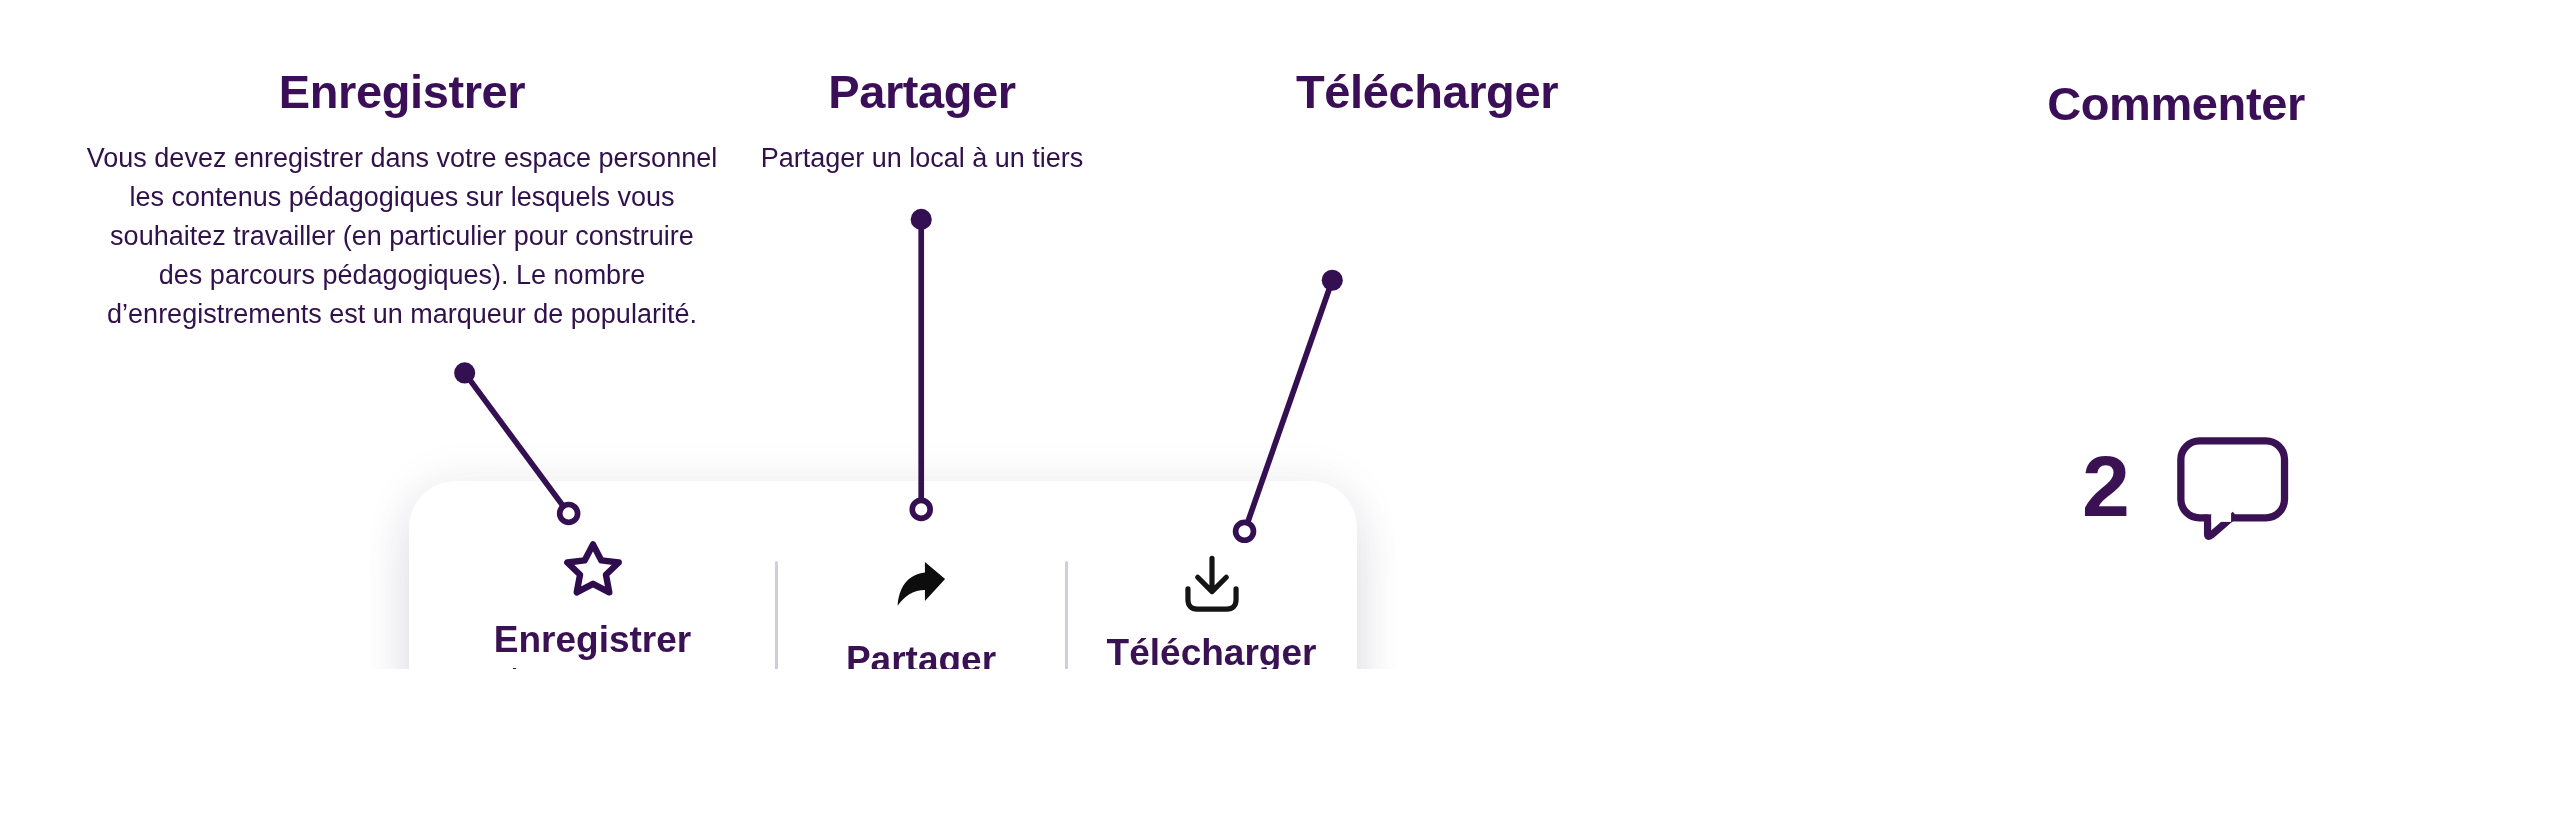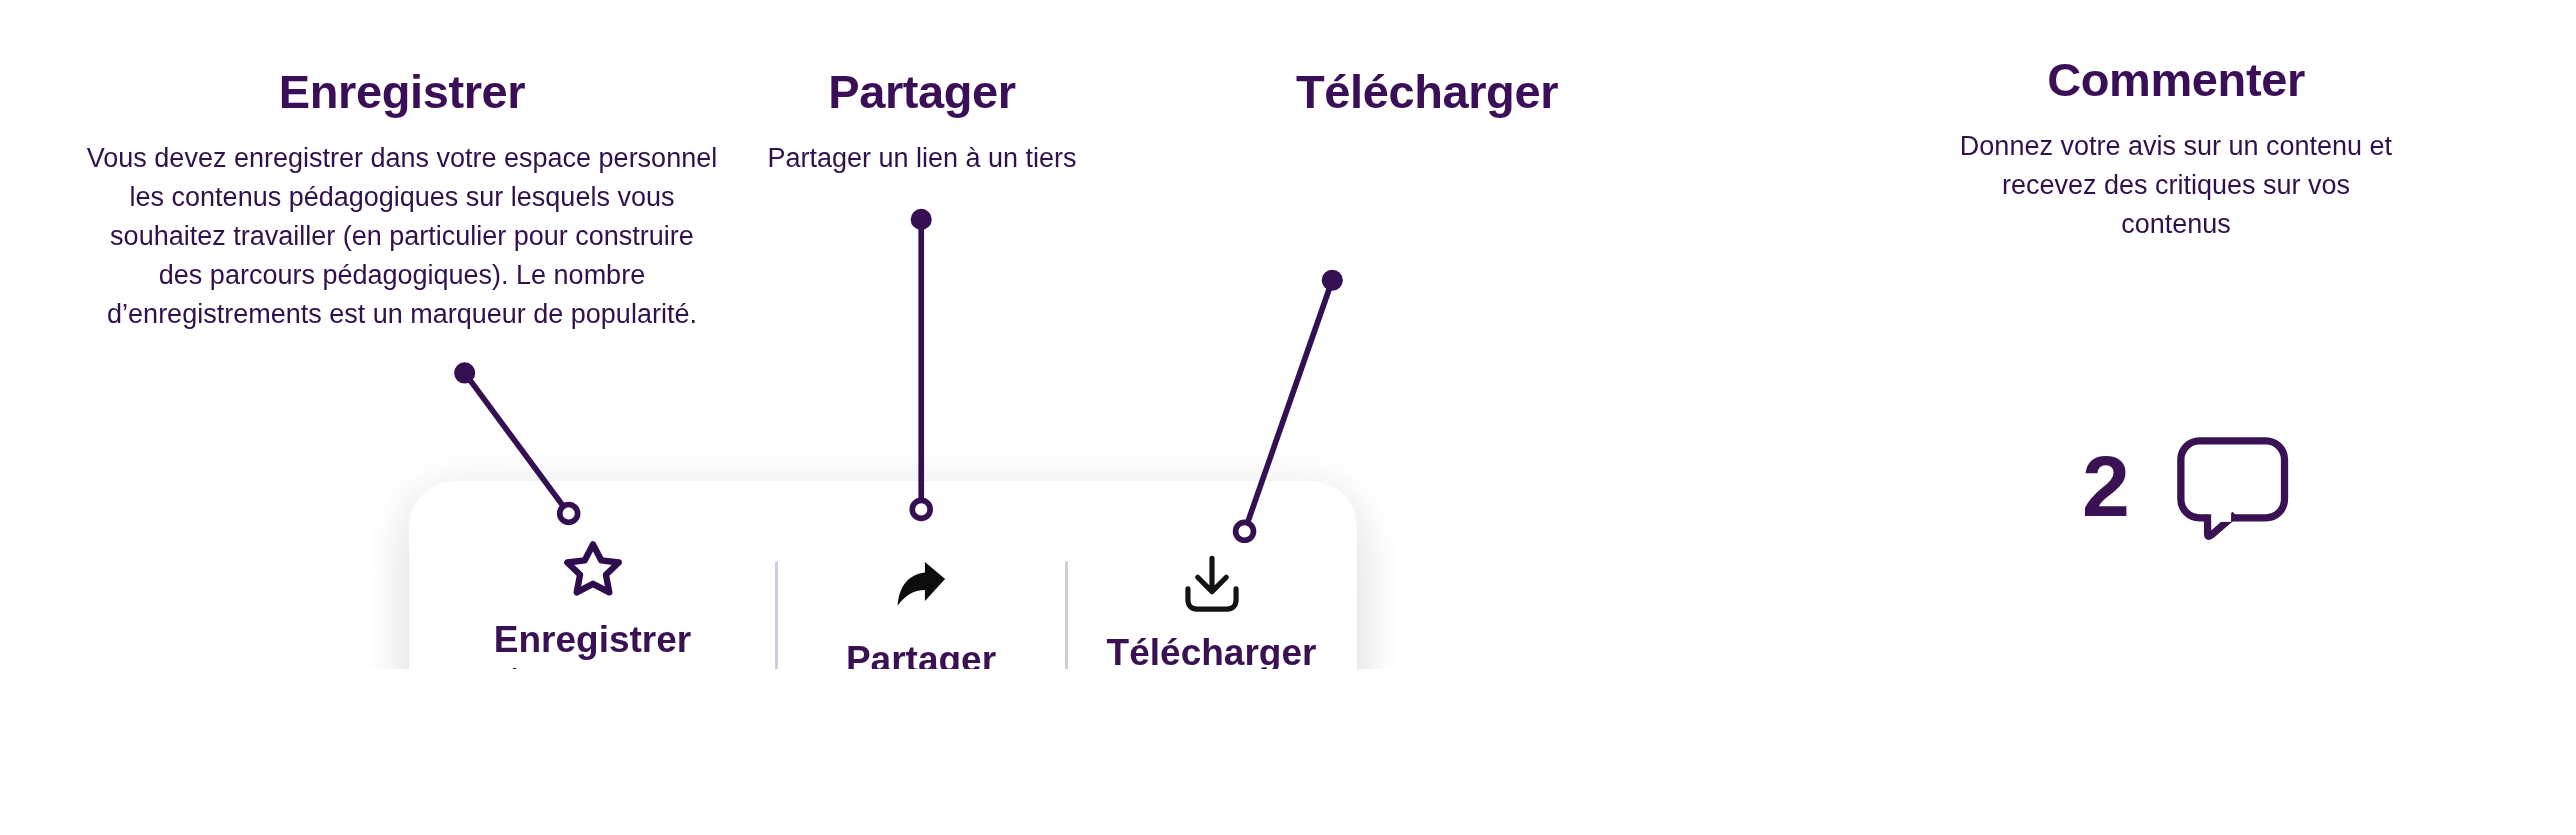--- a/index.html
+++ b/index.html
@@ -15,21 +15,21 @@
     margin:0;font-size:47px;line-height:49px;font-weight:800;
     letter-spacing:-0.4px;color:#3b0f58;
   }
   .column .desc{
     margin:10px;margin-top:23px;font-size:27px;line-height:39px;
     font-weight:500;color:#31114b;white-space:pre-line;
   }
   #col-enregistrer{left:402px;top:67px;width:666px;}
   #col-partager{left:922px;top:67px;width:455px;}
   #col-telecharger{left:1427px;top:67px;width:520px;}
-  #col-commenter{left:2176px;top:55px;width:520px;}
+  #col-commenter{left:2176px;top:79px;width:520px;}
 
   
   .floor-shade{
     position:absolute;left:0;top:686px;width:1592px;height:128px;
     background:linear-gradient(180deg,rgba(0,0,0,0) 0%,rgba(30,25,40,0.13) 100%);
   }
   .bottom-bar{position:absolute;left:0;top:814px;width:2576px;height:22px;background:#000;}
   .noise-strip{
     position:absolute;left:418px;top:808px;width:1011px;height:16.2px;
     background:
@@ -94,32 +94,29 @@
     <h2>Enregistrer</h2>
     <p class="desc">Vous devez enregistrer dans votre espace personnel
 les contenus pédagogiques sur lesquels vous
 souhaitez travailler (en particulier pour construire
 des parcours pédagogiques). Le nombre
 d’enregistrements est un marqueur de popularité.</p>
   </div>
 
   <div class="column" id="col-partager">
     <h2>Partager</h2>
-    <p class="desc">Partager un lien à un tiers</p>
+    <p class="desc">Partager un local à un tiers</p>
   </div>
 
   <div class="column" id="col-telecharger">
     <h2>Télécharger</h2>
   </div>
 
   <div class="column" id="col-commenter">
     <h2>Commenter</h2>
-    <p class="desc">Donnez votre avis sur un contenu et
-recevez des critiques sur vos
-contenus</p>
   </div>
 
   <div class="panel">
 
     <div class="section" id="section-save">
       <span class="icon" id="save-icon">
         <svg width="73" height="73" viewBox="0 0 24 24" fill="none">
           <path d="M12 3.1 L14.75 8.35 20.45 9.05 16.25 13.05 17.35 18.85 12 16.05 6.65 18.85 7.75 13.05 3.55 9.05 9.25 8.35 Z" stroke="#2f0c4e" stroke-width="2.1" stroke-linejoin="round" stroke-linecap="round"></path>
         </svg>
       </span>

